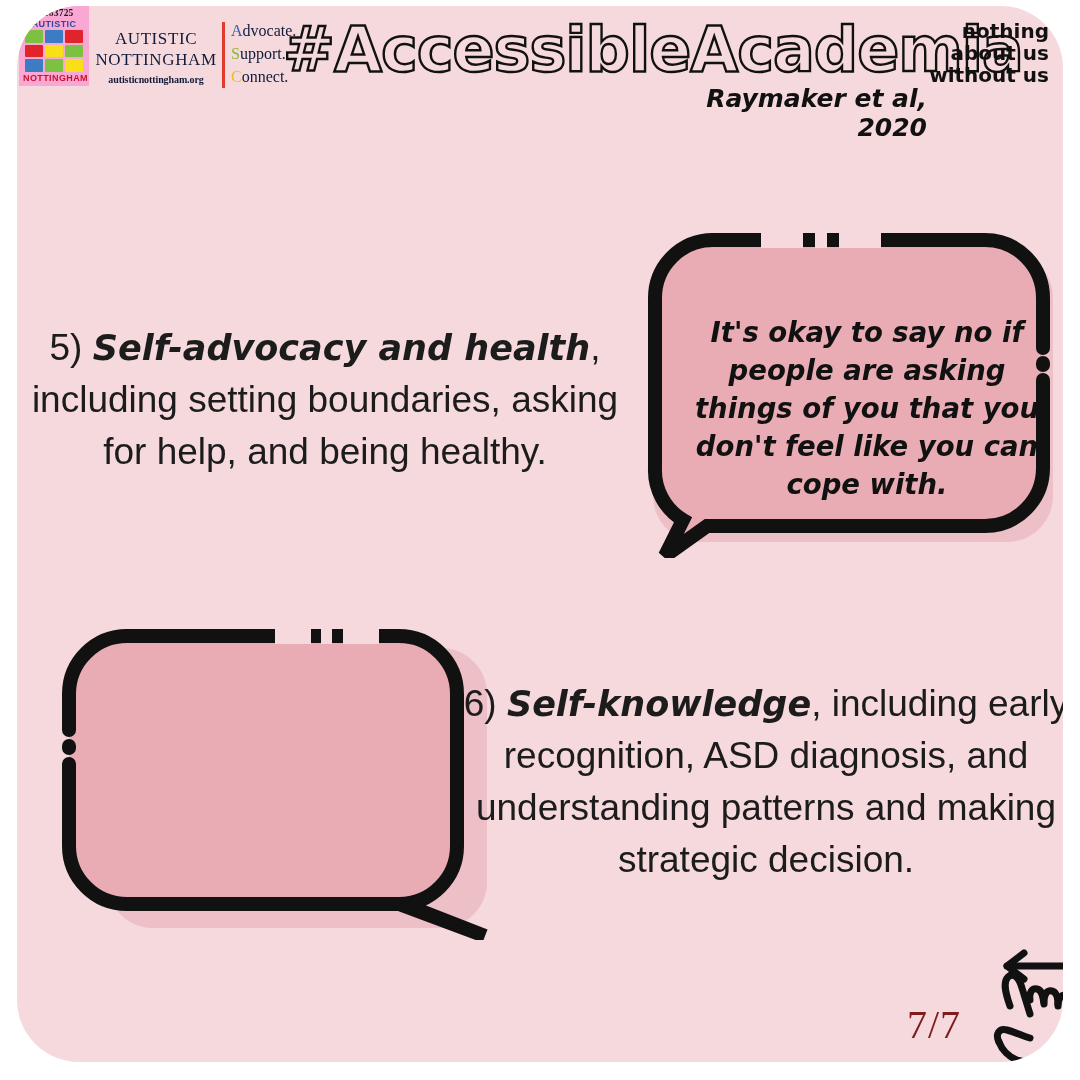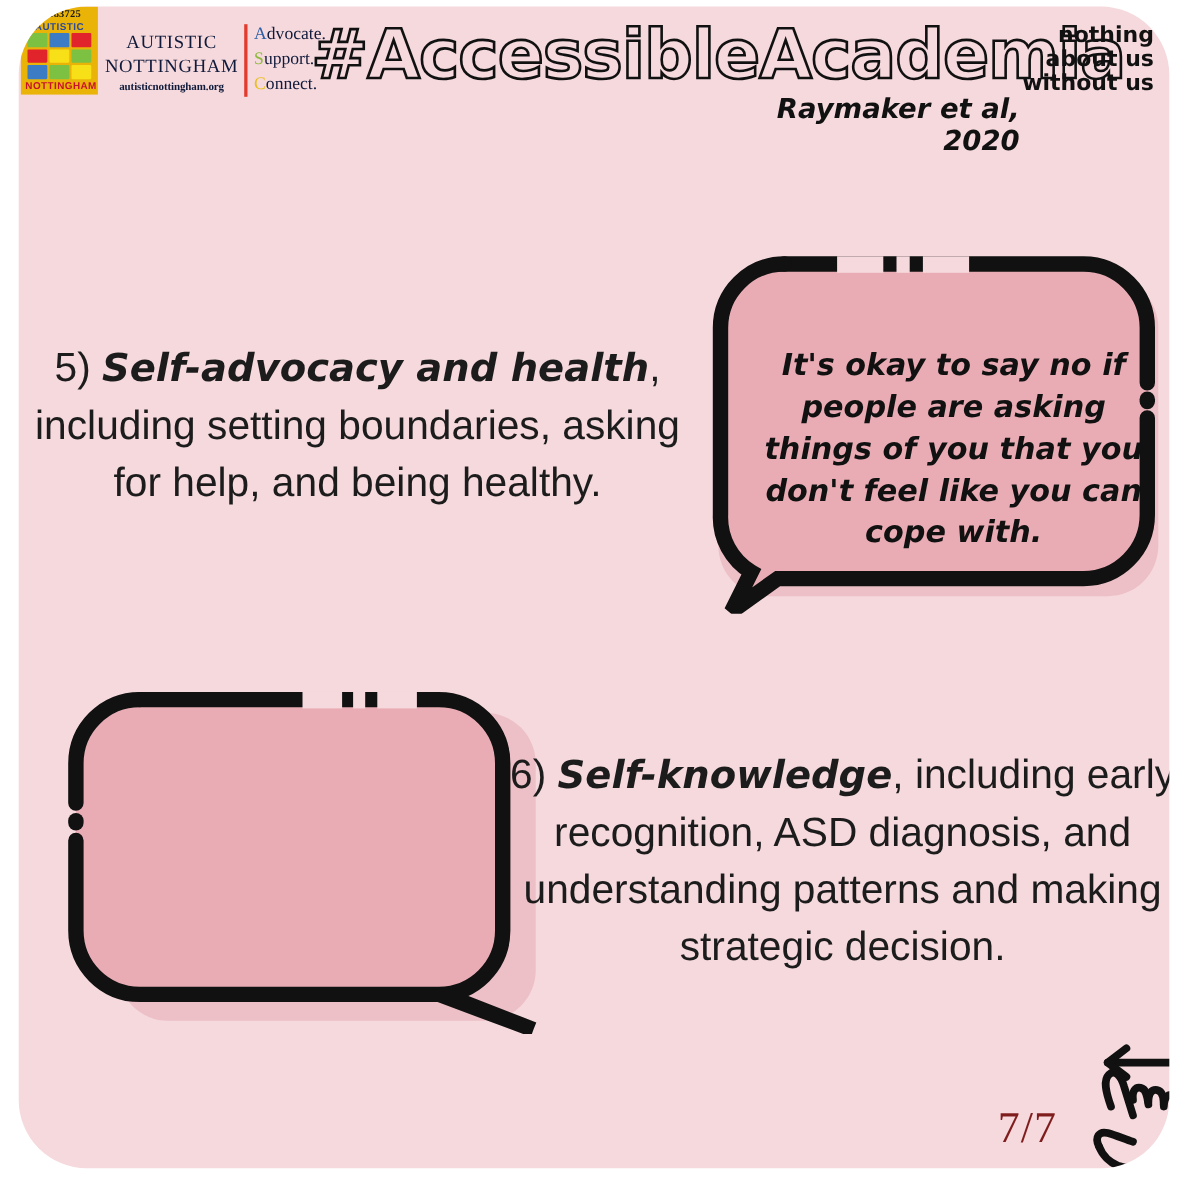--- a/index.html
+++ b/index.html
@@ -34,21 +34,21 @@
     width: 1046px;
     height: 104px;
   }
 
   #logo-block {
     position: absolute;
     left: 2px;
     top: 0px;
     width: 70px;
     height: 80px;
-    background: #eab308;
+    background: #f9a8d4;
     padding: 2px 3px 2px 3px;
     box-sizing: border-box;
   }
   #charity-no {
     font-family: "Liberation Serif", serif;
     font-size: 9.5px;
     color: #1a1a1a;
     text-align: center;
     letter-spacing: .2px;
     line-height: 11px;
@@ -171,21 +171,21 @@
     font-weight: 300;
     font-size: 37px;
     line-height: 52px;
   }
   .para b {
     font-family: "DejaVu Sans", sans-serif;
     font-style: italic;
     font-weight: 700;
     font-size: 35px;
   }
-  #para-5 { left: 8px;  top: 302px; width: 600px; }
+  #para-5 { left: 8px;  top: 316px; width: 600px; }
   #para-6 { left: 442px; top: 672px; width: 614px; }
 
   
   .bubble-wrap { position: absolute; }
   .bubble-shadow {
     position: absolute;
     background: #edbfc6;
     border-radius: 46px;
   }
   .bubble-svg { position: absolute; left: 0; top: 0; }

